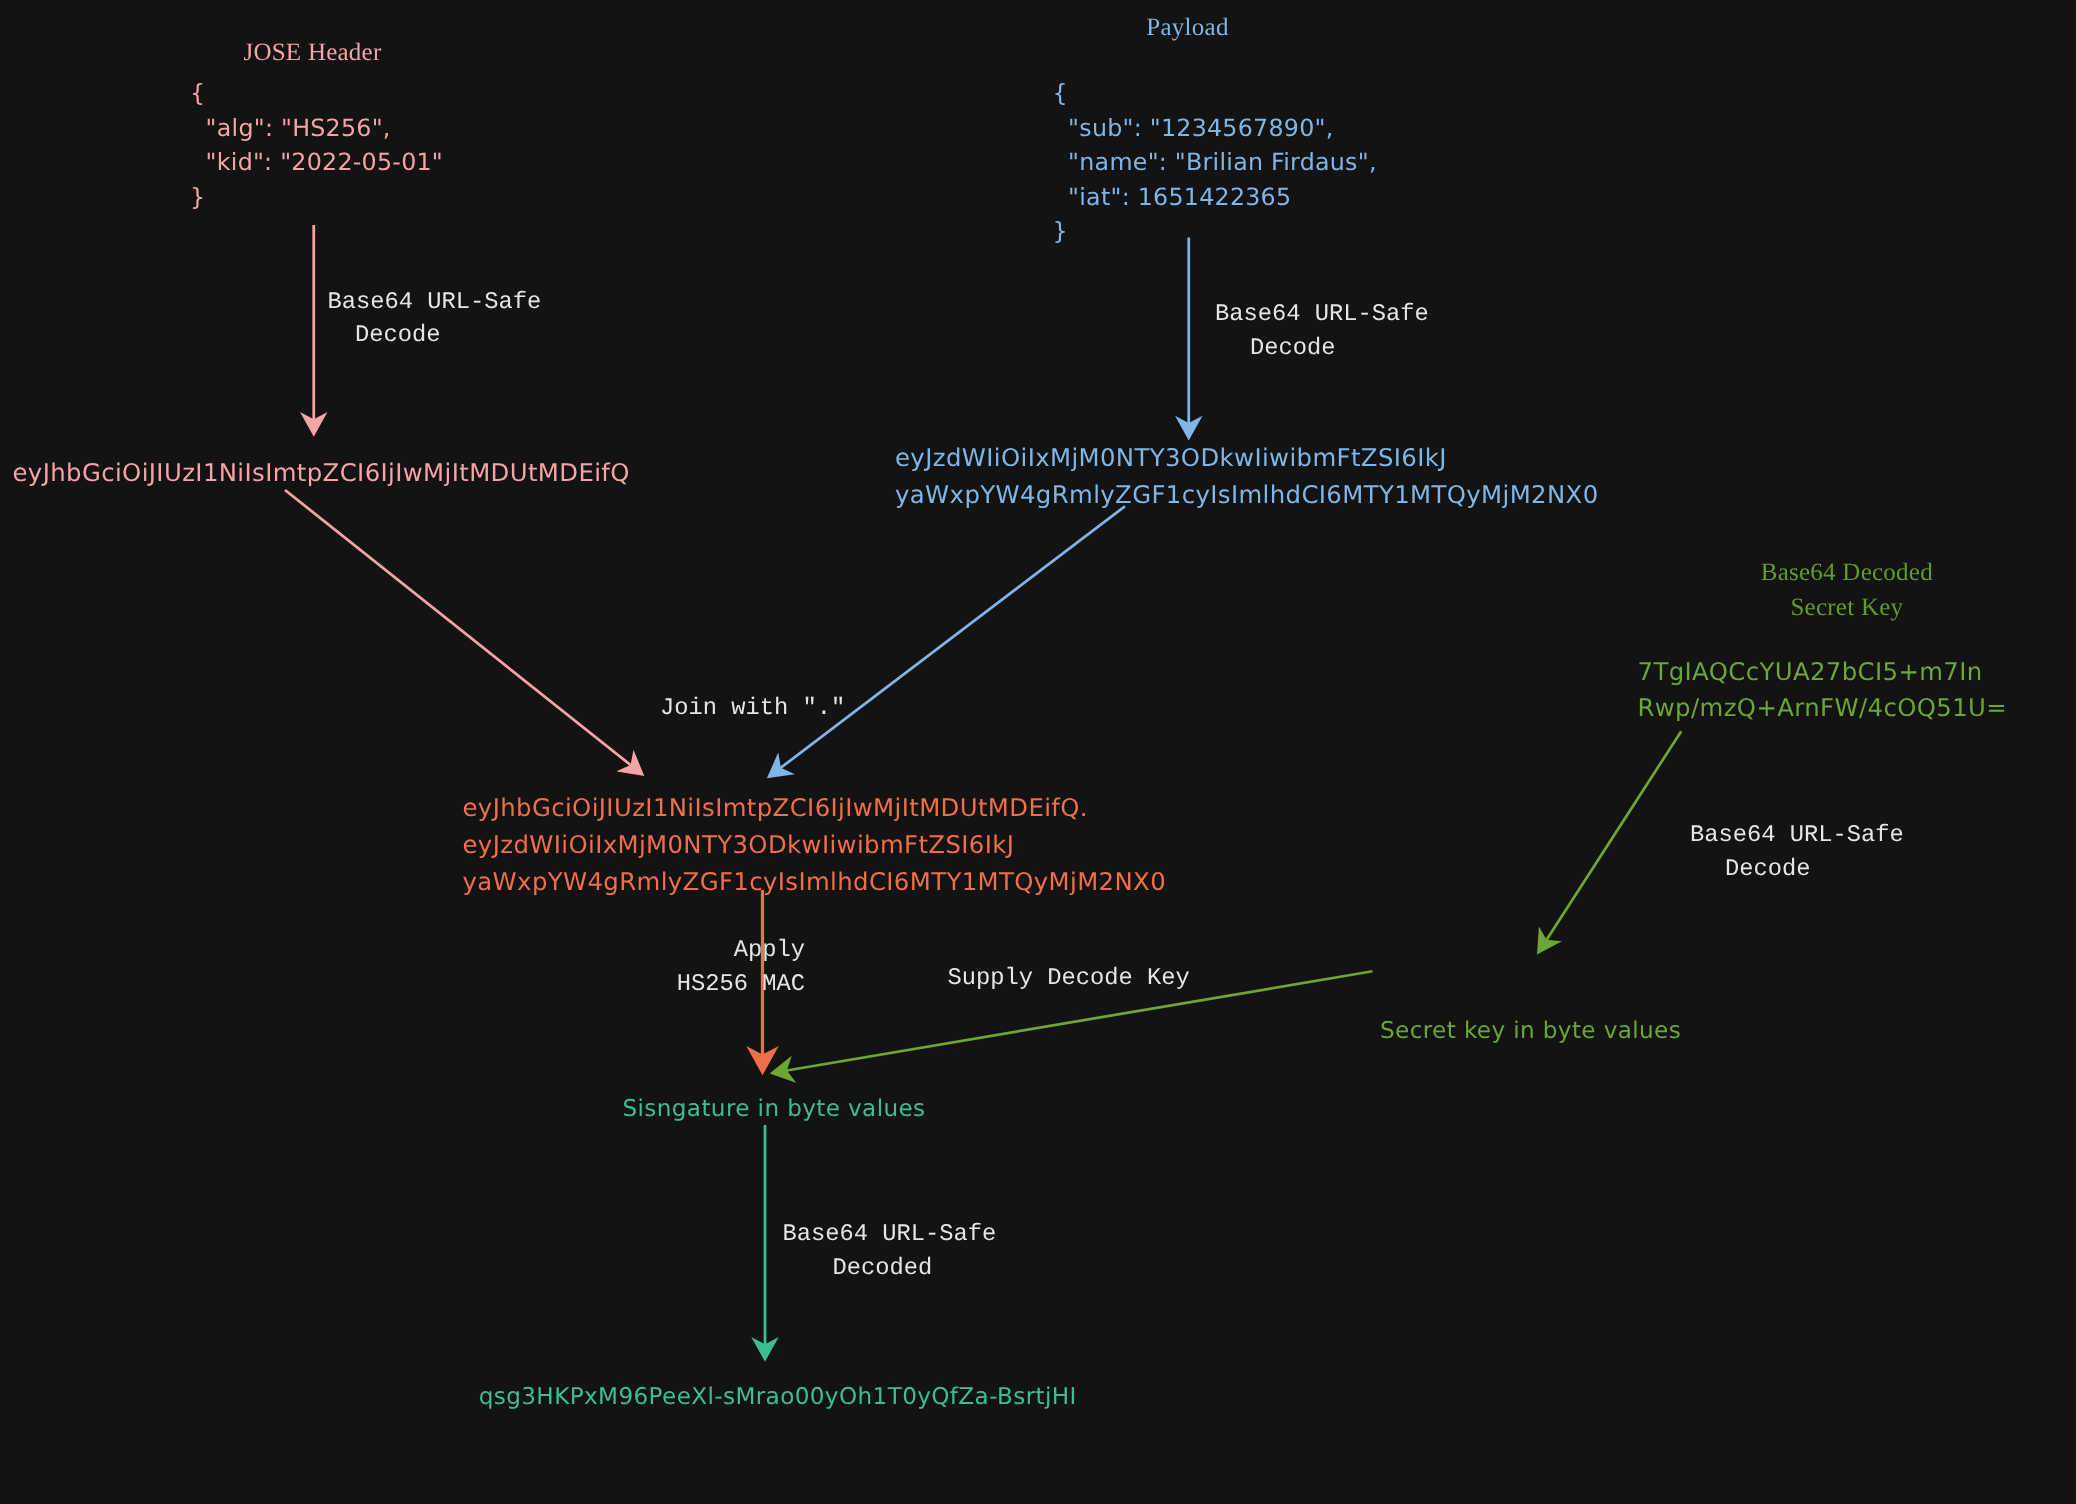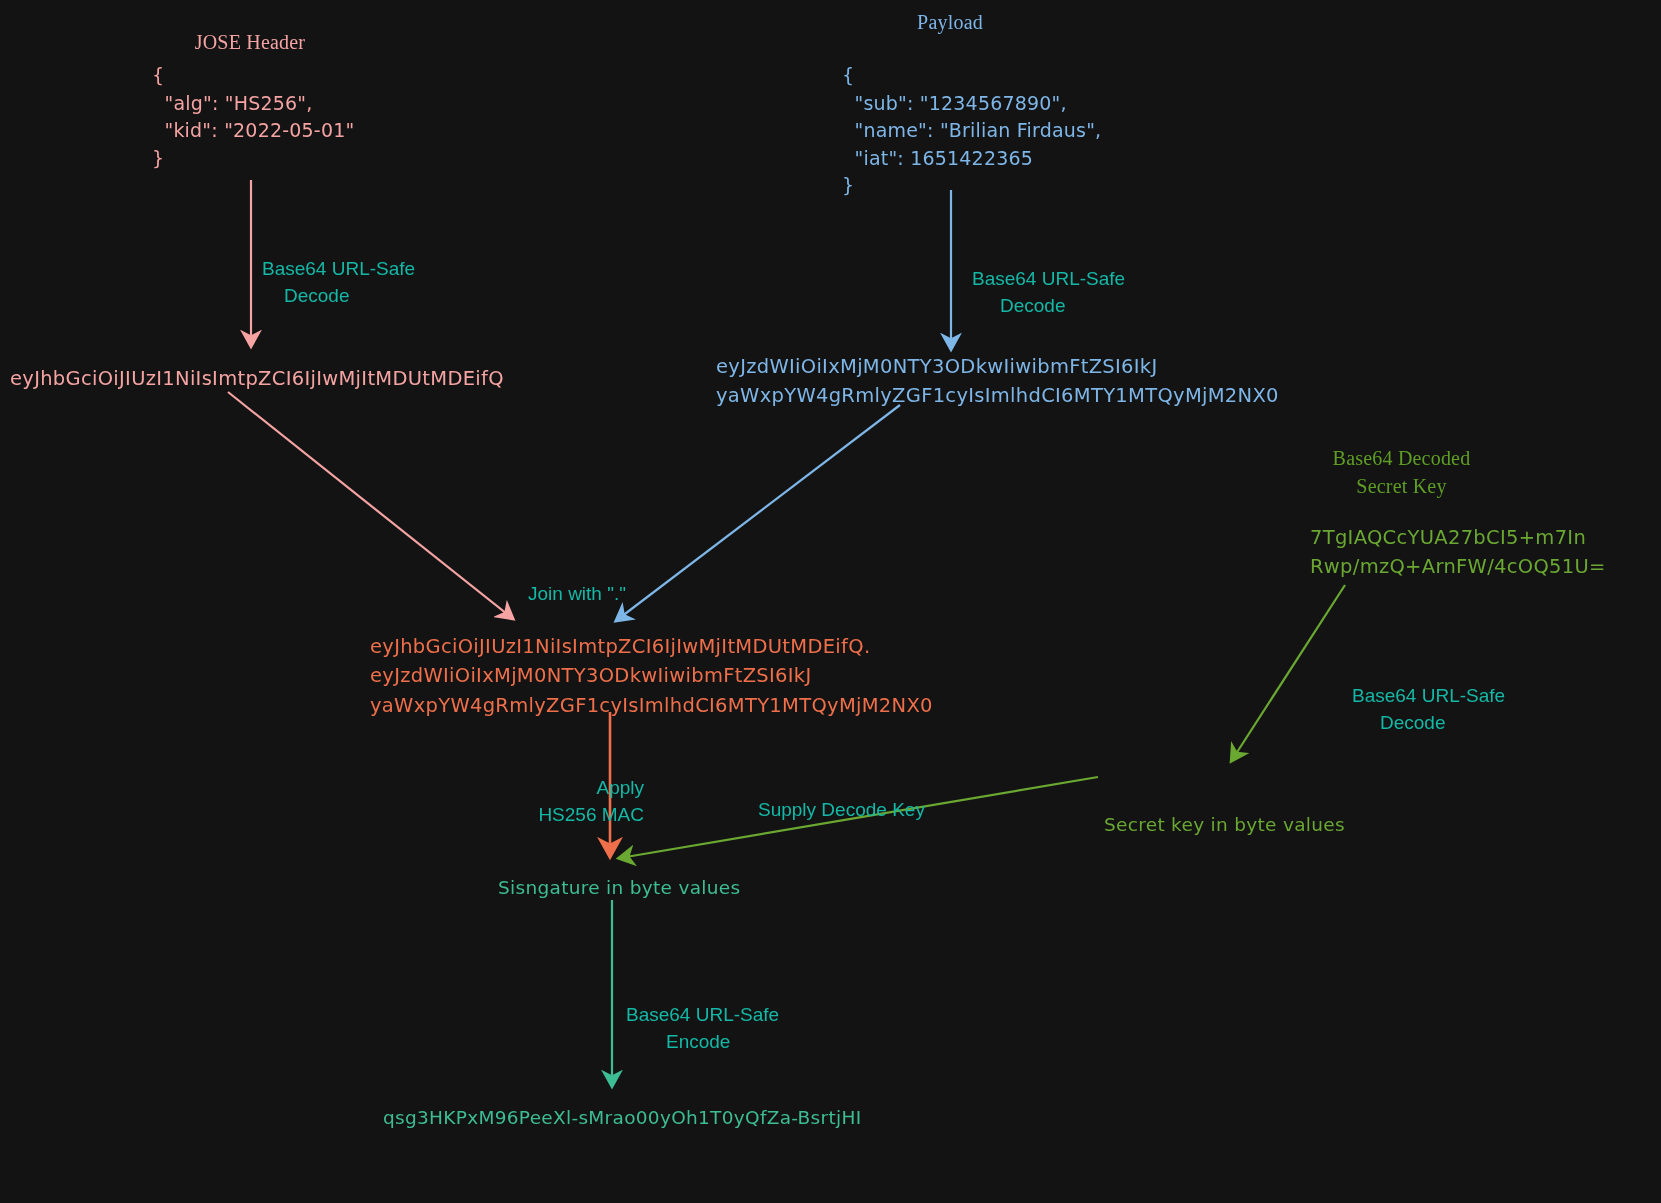--- a/index.html
+++ b/index.html
@@ -47,26 +47,25 @@
     font-size: 18.5px;
     letter-spacing: 0.3px;
   }
   .code {
     font-family: "DejaVu Sans", sans-serif;
     font-size: 19px;
     letter-spacing: 0.2px;
     line-height: 1.45;
   }
   .proc {
-    font-family: Liberation Sans, sans-serif;
+    font-family: Liberation Mono, monospace;
     font-size: 19px;
-    color: #14b8a6;
+    color: #e5e5e5;
     text-align: center;
     line-height: 1.4;
-    margin-top: 28px;
   }
   .c-header { color: #f5a3a3; }
   .c-payload { color: #7eb6e8; }
   .c-joined { color: #ef6f4a; }
   .c-key { color: #6aa832; }
   .c-keylabel { color: #5f9e24; }
   .c-sig { color: #3dbd94; }
   .c-secretbytes { color: #6aa832; }
 </style>
 </head>
@@ -135,36 +134,36 @@
 
   <div class="node hand c-payload" style="left:716px; top:352px; line-height:1.5;"><span>eyJzdWIiOiIxMjM0NTY3ODkwIiwibmFtZSI6IkJ</span>
 <span>yaWxpYW4gRmlyZGF1cyIsImlhdCI6MTY1MTQyMjM2NX0</span></div>
 
   <div class="node proc" style="left:528px; top:553px;">Join with "."</div>
 
   <div class="node hand c-joined" style="left:370px; top:632px; line-height:1.5;"><span>eyJhbGciOiJIUzI1NiIsImtpZCI6IjIwMjItMDUtMDEifQ.</span>
 <span>eyJzdWIiOiIxMjM0NTY3ODkwIiwibmFtZSI6IkJ</span>
 <span>yaWxpYW4gRmlyZGF1cyIsImlhdCI6MTY1MTQyMjM2NX0</span></div>
 
-  <div class="node heading c-keylabel" style="left:1304px; top:444px; width:195px;"><span>Base64 Decoded</span>
+  <div class="node heading c-keylabel" style="left:1380px; top:444px; width:195px;"><span>Base64 Decoded</span>
 <span>Secret Key</span></div>
 
   <div class="node hand c-key" style="left:1310px; top:523px; line-height:1.5;"><span>7TgIAQCcYUA27bCI5+m7In</span>
 <span>Rwp/mzQ+ArnFW/4cOQ51U=</span></div>
 
   <div class="node proc" style="left:1352px; top:655px; width:190px; text-align:left;"><span>Base64 URL-Safe</span>
 <span style="display:inline-block; padding-left:28px;">Decode</span></div>
 
   <div class="node hand-sm c-secretbytes" style="left:1104px; top:767px;margin-top:45px;">Secret key in byte values</div>
 
   <div class="node proc" style="left:484px; top:747px; width:160px; text-align:right;"><span>Apply</span>
 <span>HS256 MAC</span></div>
 
   <div class="node proc" style="left:758px; top:769px;">Supply Decode Key</div>
 
   <div class="node hand-sm c-sig" style="left:498px; top:875px;">Sisngature in byte values</div>
 
   <div class="node proc" style="left:626px; top:974px; width:186px; text-align:left;"><span>Base64 URL-Safe</span>
-<span style="display:inline-block; padding-left:40px;">Encode</span></div>
+<span style="display:inline-block; padding-left:40px;">Decoded</span></div>
 
   <div class="node hand-sm c-sig" style="left:383px; top:1105px;">qsg3HKPxM96PeeXl-sMrao00yOh1T0yQfZa-BsrtjHI</div>
 
 </div>
 
 </body></html>

